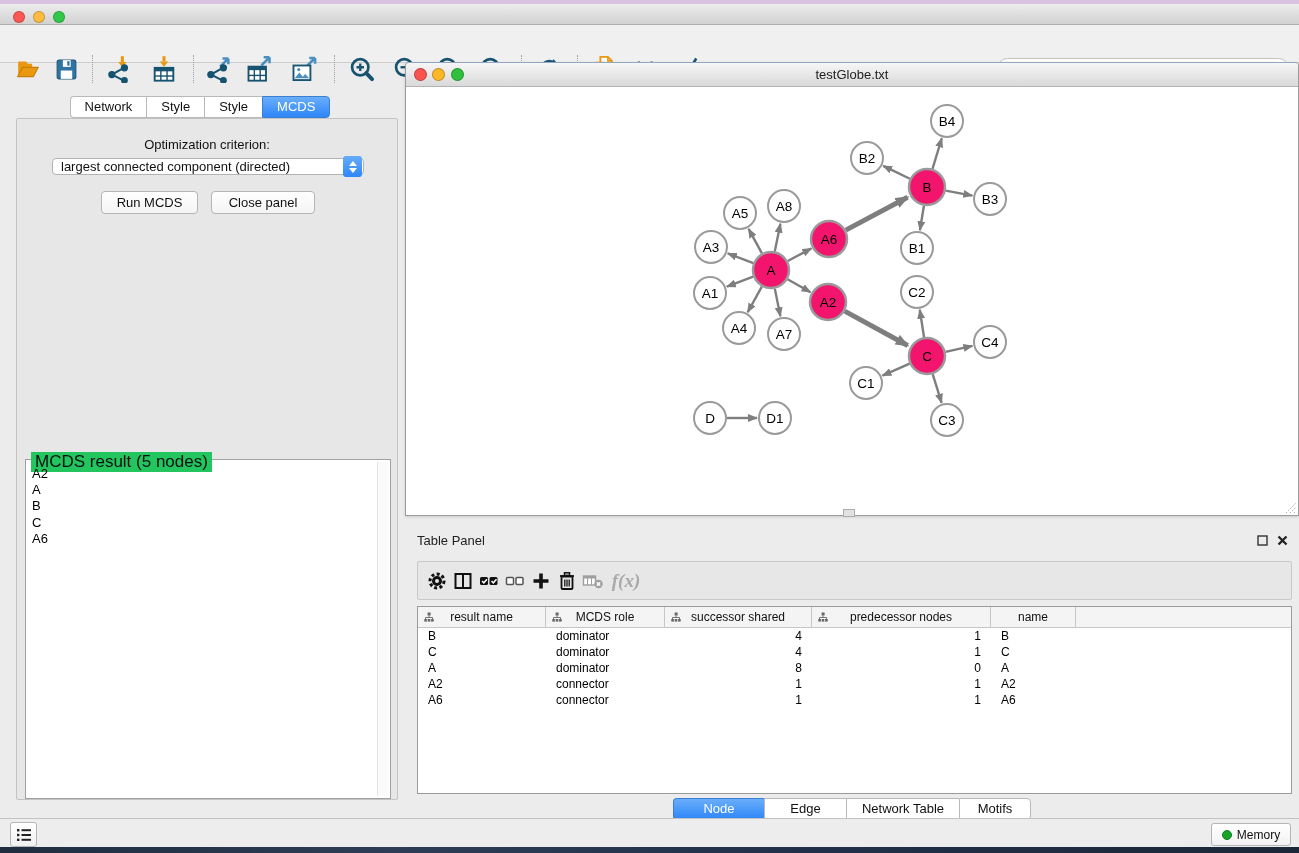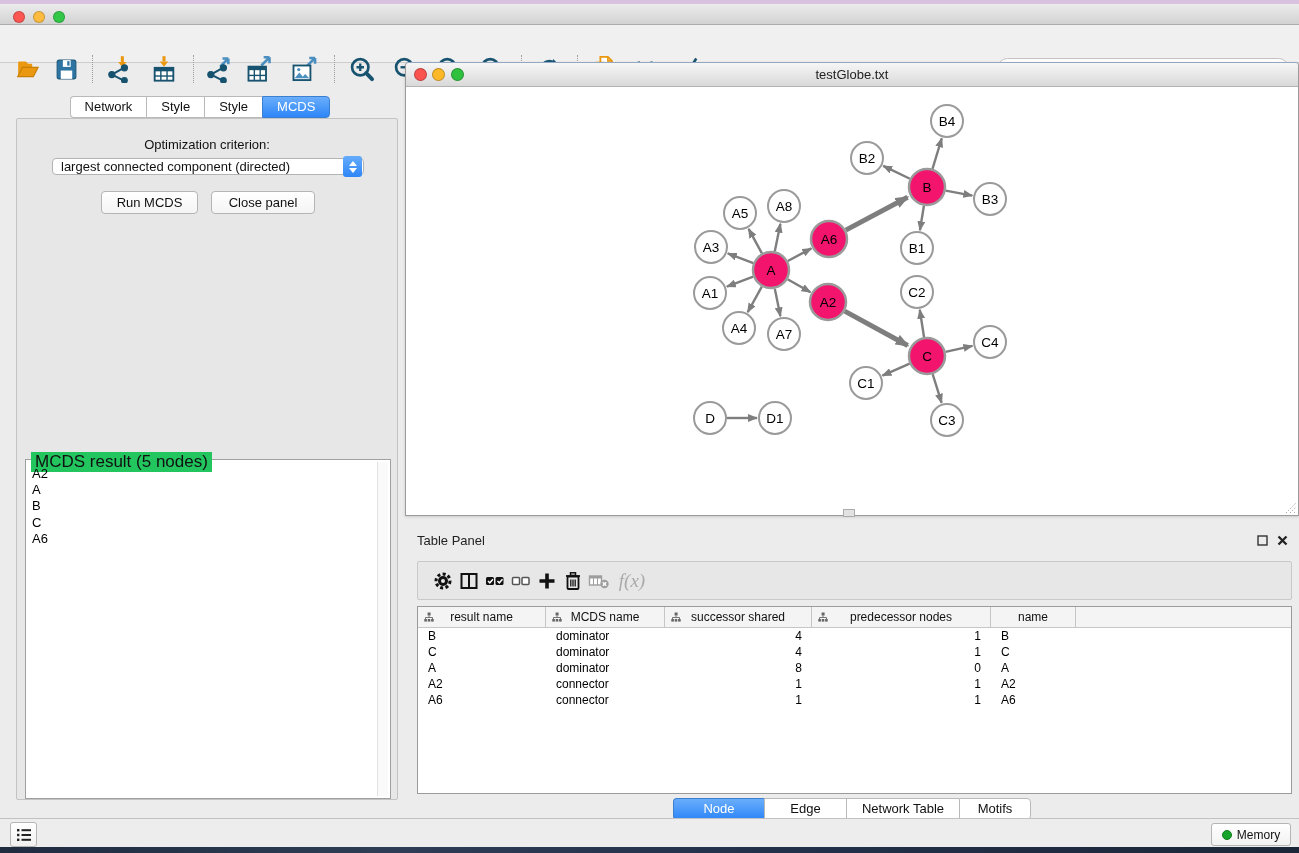--- a/index.html
+++ b/index.html
@@ -66,21 +66,21 @@
   .net-titlebar .title { position:absolute; left:0; right:0; top:4px; text-align:center; font-size:13px; color:#222; }
   .ntl { position:absolute; top:5px; width:13px; height:13px; border-radius:50%; border:0.5px solid rgba(0,0,0,.25); }
   .ntl.red{ left:8px; background:#FB534E; } .ntl.yel{ left:26px; background:#FCB827; } .ntl.grn{ left:45px; background:#2FC13E; }
   .net-canvas { position:absolute; left:1px; top:25px; width:890px; height:427px; background:#fff; }
   .resize-grip { position:absolute; right:1px; bottom:1px; }
   .split-handle { position:absolute; left:843px; top:509px; width:12px; height:8px; background:#E2E2E2; border:1px solid #ACACAC; }
 
   
   .table-panel { position:absolute; left:405px; top:528px; width:894px; height:292px; }
   .tp-toolbar { position:absolute; left:12px; top:33px; width:875px; height:39px; background:#E7E7E7;
-    border:1px solid #C9C9C9; border-radius:2px; display:flex; align-items:center; padding-left:12px; gap:0; }
+    border:1px solid #C9C9C9; border-radius:2px; display:flex; align-items:center; padding-left:6px; gap:0;font-weight:bold; }
   .tp-icon { width:26px; height:24px; display:flex; align-items:center; justify-content:center; }
   .fx-label { font-family:"Liberation Serif", serif; font-style:italic; font-size:19px; color:#A9A9A9; }
   .node-table { position:absolute; left:12px; top:78px; width:875px; height:188px; background:#fff;
     border:1px solid #9B9B9B; overflow:hidden; }
   .nt-header { display:flex; height:21px; background:#F4F4F4; border-bottom:1px solid #C6C6C6; }
   .th { position:relative; display:flex; align-items:center; justify-content:center; font-size:12px; color:#111;
     border-right:1px solid #C6C6C6; }
   .th .hicon { position:absolute; left:6px; top:5px; }
   .tr { display:flex; height:16px; }
   .td { font-size:12px; line-height:16px; color:#000; white-space:nowrap; overflow:hidden; }
@@ -475,21 +475,21 @@
             <span>result name</span>
           </div>
           <div class="th c1">
             <svg class="hicon" width="10" height="10" viewBox="0 0 10 10">
               <rect x="3.6" y="0.5" width="3" height="3" fill="#666"></rect>
               <path d="M5 3.5 V5.5 M1.5 7 V5.5 H8.5 V7" stroke="#666" stroke-width="0.9" fill="none"></path>
               <rect x="0.3" y="7" width="2.6" height="2.6" fill="#666"></rect>
               <rect x="3.7" y="7" width="2.6" height="2.6" fill="#666"></rect>
               <rect x="7.1" y="7" width="2.6" height="2.6" fill="#666"></rect>
             </svg>
-            <span>MCDS name</span>
+            <span>MCDS role</span>
           </div>
           <div class="th c2">
             <svg class="hicon" width="10" height="10" viewBox="0 0 10 10">
               <rect x="3.6" y="0.5" width="3" height="3" fill="#666"></rect>
               <path d="M5 3.5 V5.5 M1.5 7 V5.5 H8.5 V7" stroke="#666" stroke-width="0.9" fill="none"></path>
               <rect x="0.3" y="7" width="2.6" height="2.6" fill="#666"></rect>
               <rect x="3.7" y="7" width="2.6" height="2.6" fill="#666"></rect>
               <rect x="7.1" y="7" width="2.6" height="2.6" fill="#666"></rect>
             </svg>
             <span>successor shared</span>

